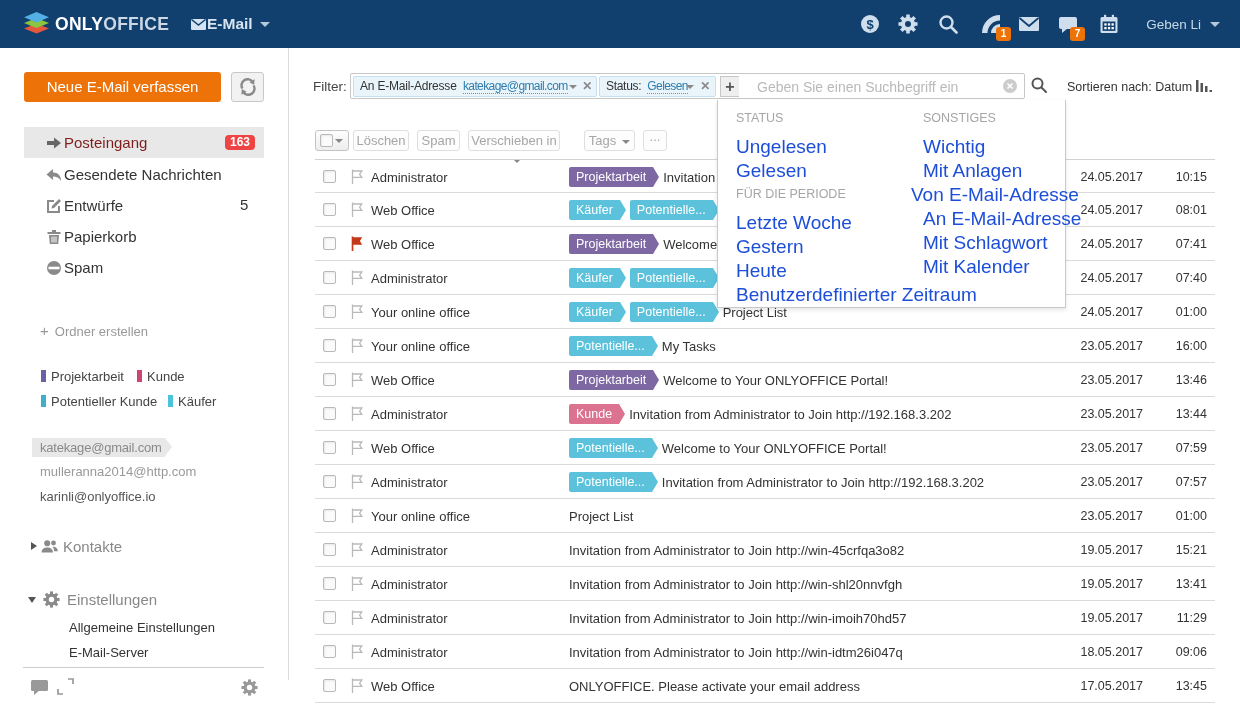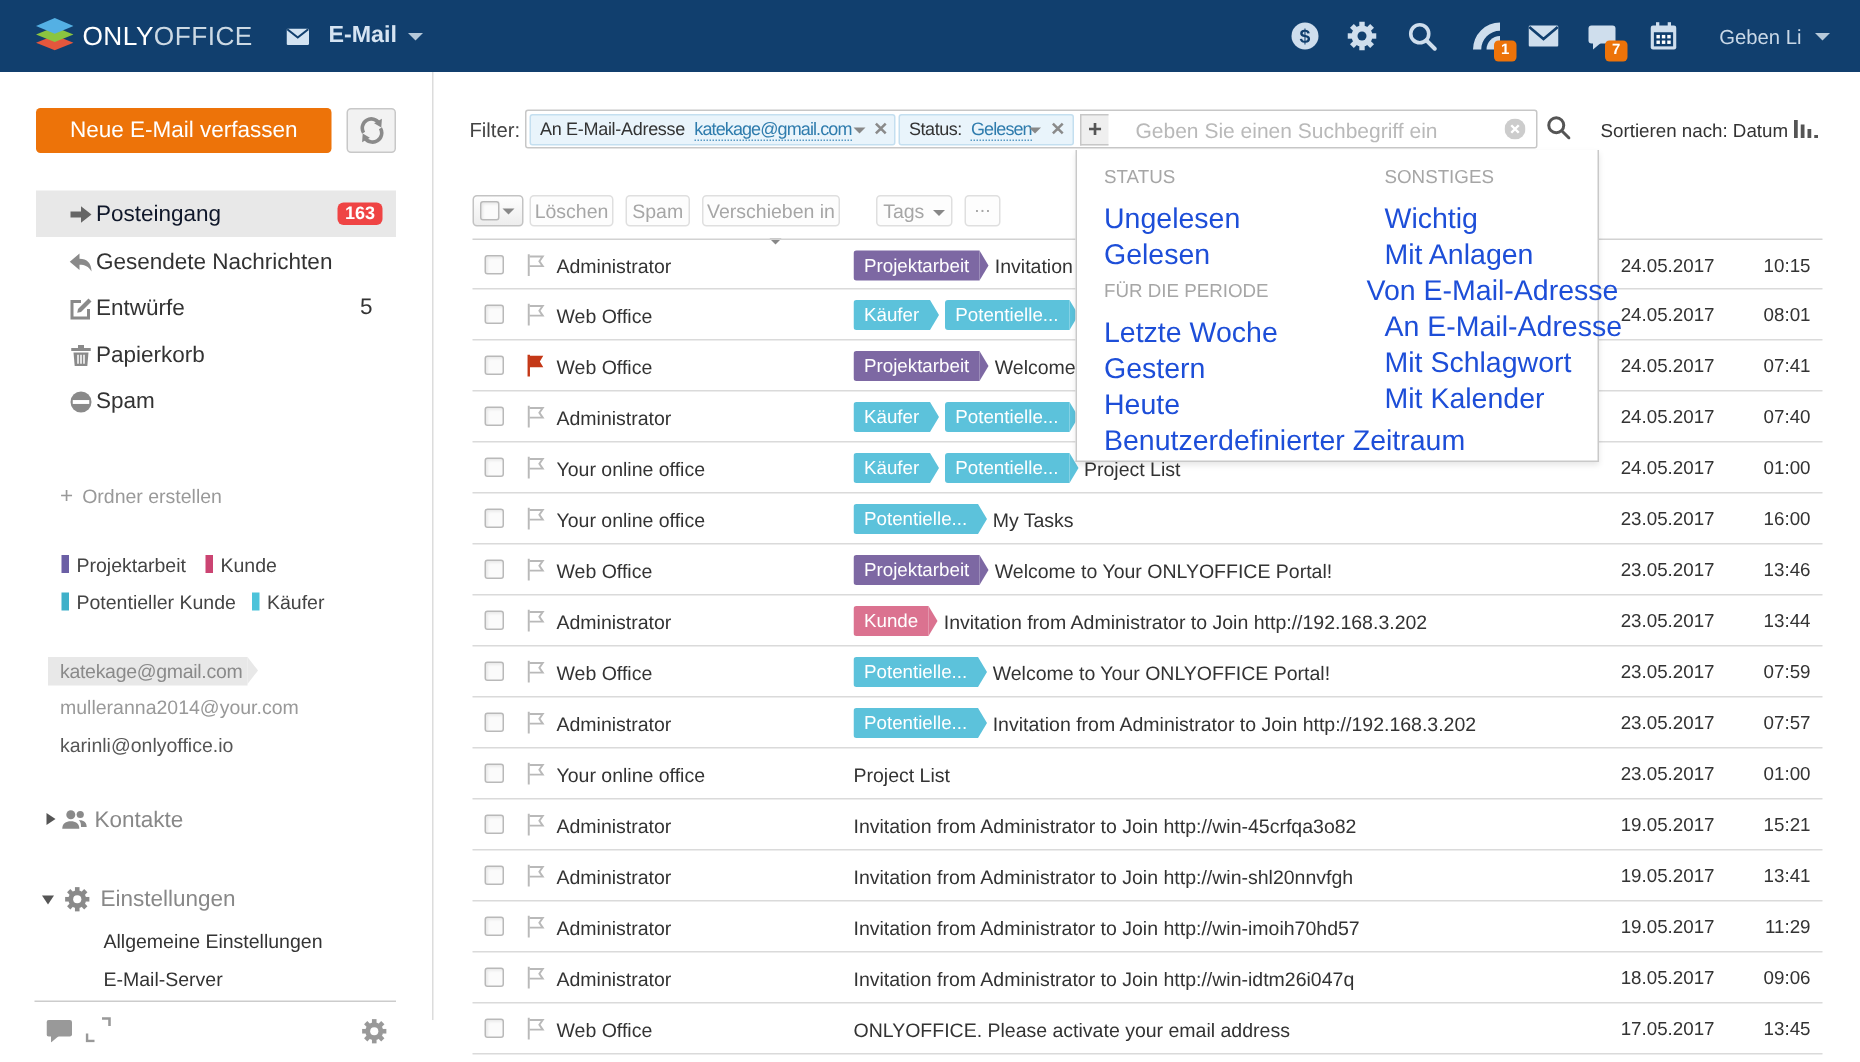--- a/index.html
+++ b/index.html
@@ -2,38 +2,38 @@
 <html><head>
 <meta charset="utf-8">
 <style>
 *{margin:0;padding:0;box-sizing:border-box}
 html,body{width:1240px;height:708px;overflow:hidden}
 body{font-family:"Liberation Sans",sans-serif;position:relative;background:#fff;color:#333}
 .abs{position:absolute}
 
 #hdr{position:absolute;left:0;top:0;width:1240px;height:48px;background:#113f6e}
 #logo{position:absolute;left:24px;top:12px}
-#logotxt{position:absolute;left:55px;top:14px;font-size:17.5px;font-weight:normal;color:#fff;letter-spacing:.3px}
+#logotxt{position:absolute;left:55px;top:14px;font-size:17.5px;font-weight:bold;color:#fff;letter-spacing:.3px}
 #logotxt .lt2{color:#ccd9e4}
 #prodsel{position:absolute;left:191px;top:0;height:48px;display:flex;align-items:center}
-#prodsel .txt{color:#d6e4f2;font-size:15.5px;font-weight:bold;margin-left:13px}
+#prodsel .txt{color:#d6e4f2;font-size:15.5px;font-weight:bold;margin-left:1px}
 .caret{display:inline-block;width:0;height:0;border-left:5px solid transparent;border-right:5px solid transparent;border-top:5px solid #b6c9da;margin-left:7px}
 .hico{position:absolute;top:14px;width:20px;height:20px}
 .badge{position:absolute;background:#ed7309;color:#fff;font-size:10px;font-weight:bold;border-radius:3px;min-width:15px;height:14px;line-height:14px;text-align:center;padding:0 2px}
 #user{position:absolute;right:20px;top:0;height:48px;display:flex;align-items:center;color:#c9d8e7;font-size:13.5px}
 
 #side{position:absolute;left:0;top:48px;width:289px;height:632px;background:#fff;border-right:1px solid #dcdcdc}
 #btnNew{position:absolute;left:24px;top:24px;width:197px;height:30px;background:#ed7309;border-radius:3px;color:#fff;font-size:15px;text-align:center;line-height:30px}
 #btnRefresh{position:absolute;left:231px;top:24px;width:33px;height:30px;background:#f2f2f2;border:1px solid #c8c8c8;border-radius:3px}
 .fitem{position:absolute;left:0;width:289px;height:31px}
 .fitem .ico{position:absolute;left:46px;top:8px}
 .fitem .lbl{position:absolute;left:64px;top:7px;font-size:15px;color:#333}
 .fitem.active{background:#e8e8e8;left:24px;width:240px}
 .fitem.active .ico{left:22px}
-.fitem.active .lbl{left:40px;color:#0f172a}
+.fitem.active .lbl{left:40px;color:#7f1d1d}
 .cnt163{position:absolute;right:9px;top:8px;background:#ef4444;color:#fff;font-weight:bold;font-size:12px;border-radius:4px;height:15px;line-height:15px;padding:0 5px}
 .cnt5{position:absolute;left:240px;top:6px;font-size:15px;color:#333}
 #ordner{position:absolute;left:40px;top:274px;font-size:13px;color:#999}
 #ordner .plus{color:#999;font-size:15px;margin-right:6px}
 .tagmark{display:inline-block;width:5px;height:12px;margin-right:5px;vertical-align:-1px}
 .tagrow{position:absolute;font-size:13px;color:#444}
 .addrchip{position:absolute;left:32px;top:390px;height:19px;line-height:19px;background:#e8e8e8;color:#8a8a8a;font-size:13px;letter-spacing:-0.2px;padding:0 3px 0 8px}
 .addrchip:after{content:"";position:absolute;right:-7px;top:0;width:0;height:0;border-top:9.5px solid transparent;border-bottom:9.5px solid transparent;border-left:7px solid #e8e8e8}
 .addr{position:absolute;left:40px;font-size:13px}
 .exprow{position:absolute;left:0;width:289px;height:18px;font-size:15px;color:#888}
@@ -205,21 +205,21 @@
   </div>
 
   <div id="ordner"><span class="plus">+</span>Ordner erstellen</div>
 
   <div class="tagrow" style="left:41px;top:321px"><span class="tagmark" style="background:#6b5fa5"></span>Projektarbeit</div>
   <div class="tagrow" style="left:137px;top:321px"><span class="tagmark" style="background:#cb4472"></span>Kunde</div>
   <div class="tagrow" style="left:41px;top:346px"><span class="tagmark" style="background:#3fb0c9"></span>Potentieller Kunde</div>
   <div class="tagrow" style="left:168px;top:346px"><span class="tagmark" style="background:#4cc3da"></span>Käufer</div>
 
   <div class="addrchip">katekage@gmail.com</div>
-  <div class="addr" style="top:416px;color:#999">mulleranna2014@your.com</div>
+  <div class="addr" style="top:416px;color:#999">mulleranna2014@http.com</div>
   <div class="addr" style="top:441px;color:#555">karinli@onlyoffice.io</div>
 
   <div class="exprow" style="top:489px">
     <span style="position:absolute;left:31px;top:5px;width:0;height:0;border-top:4.5px solid transparent;border-bottom:4.5px solid transparent;border-left:6px solid #555"></span>
     <svg style="position:absolute;left:41px;top:3px" width="17" height="14" viewBox="0 0 17 14">
         <g fill="#8a8a8a">
           <circle cx="6.2" cy="3.2" r="3"></circle>
           <path d="M0.5 12.5 C0.5 9 3 7.5 6.2 7.5 C9.4 7.5 11.9 9 11.9 12.5 Z"></path>
           <circle cx="12.5" cy="3" r="2.4"></circle>
           <path d="M12.2 6.8 C15 6.8 16.8 8.3 16.8 11.3 L13 11.3 C13 9.3 12.8 7.8 11.5 6.9 Z"></path>

